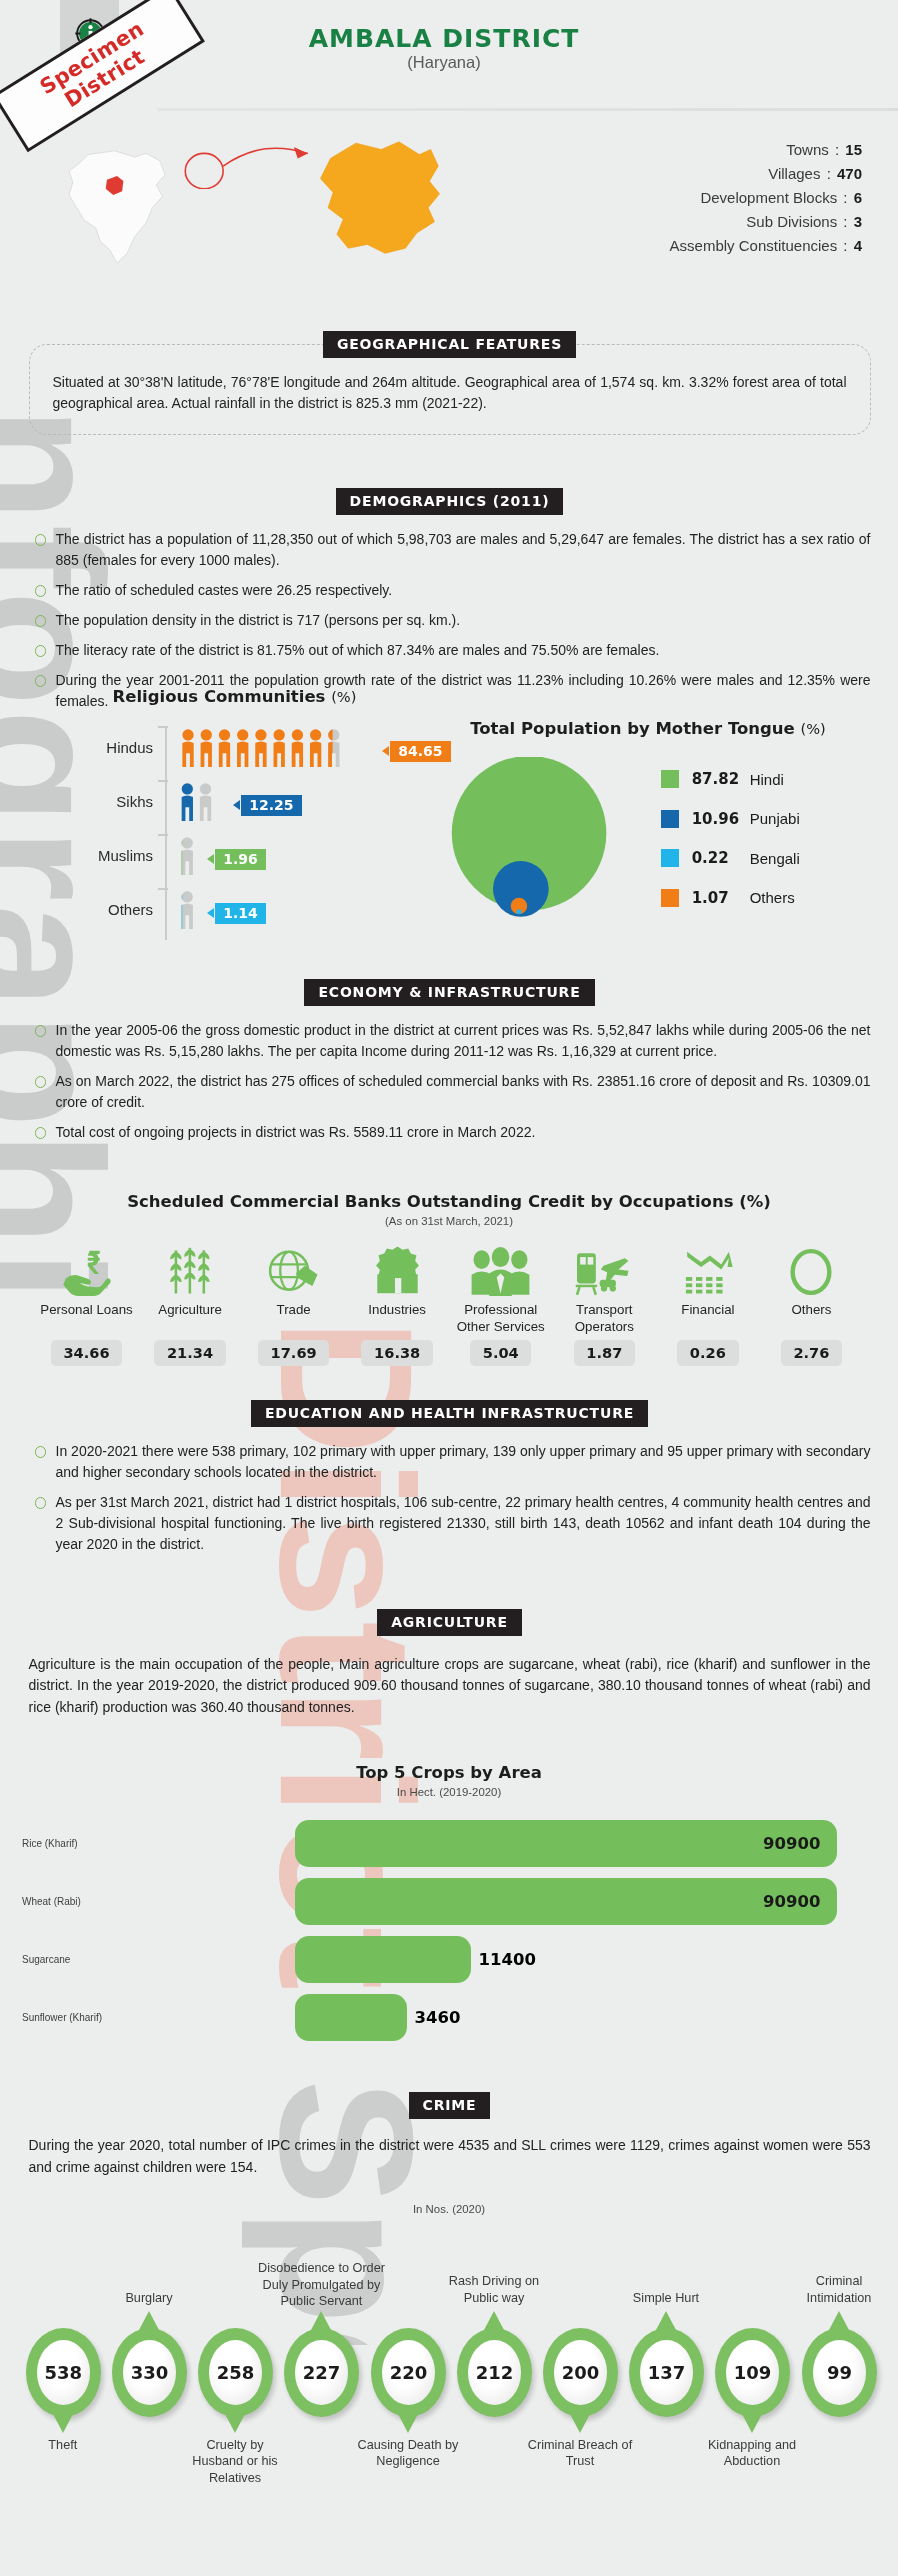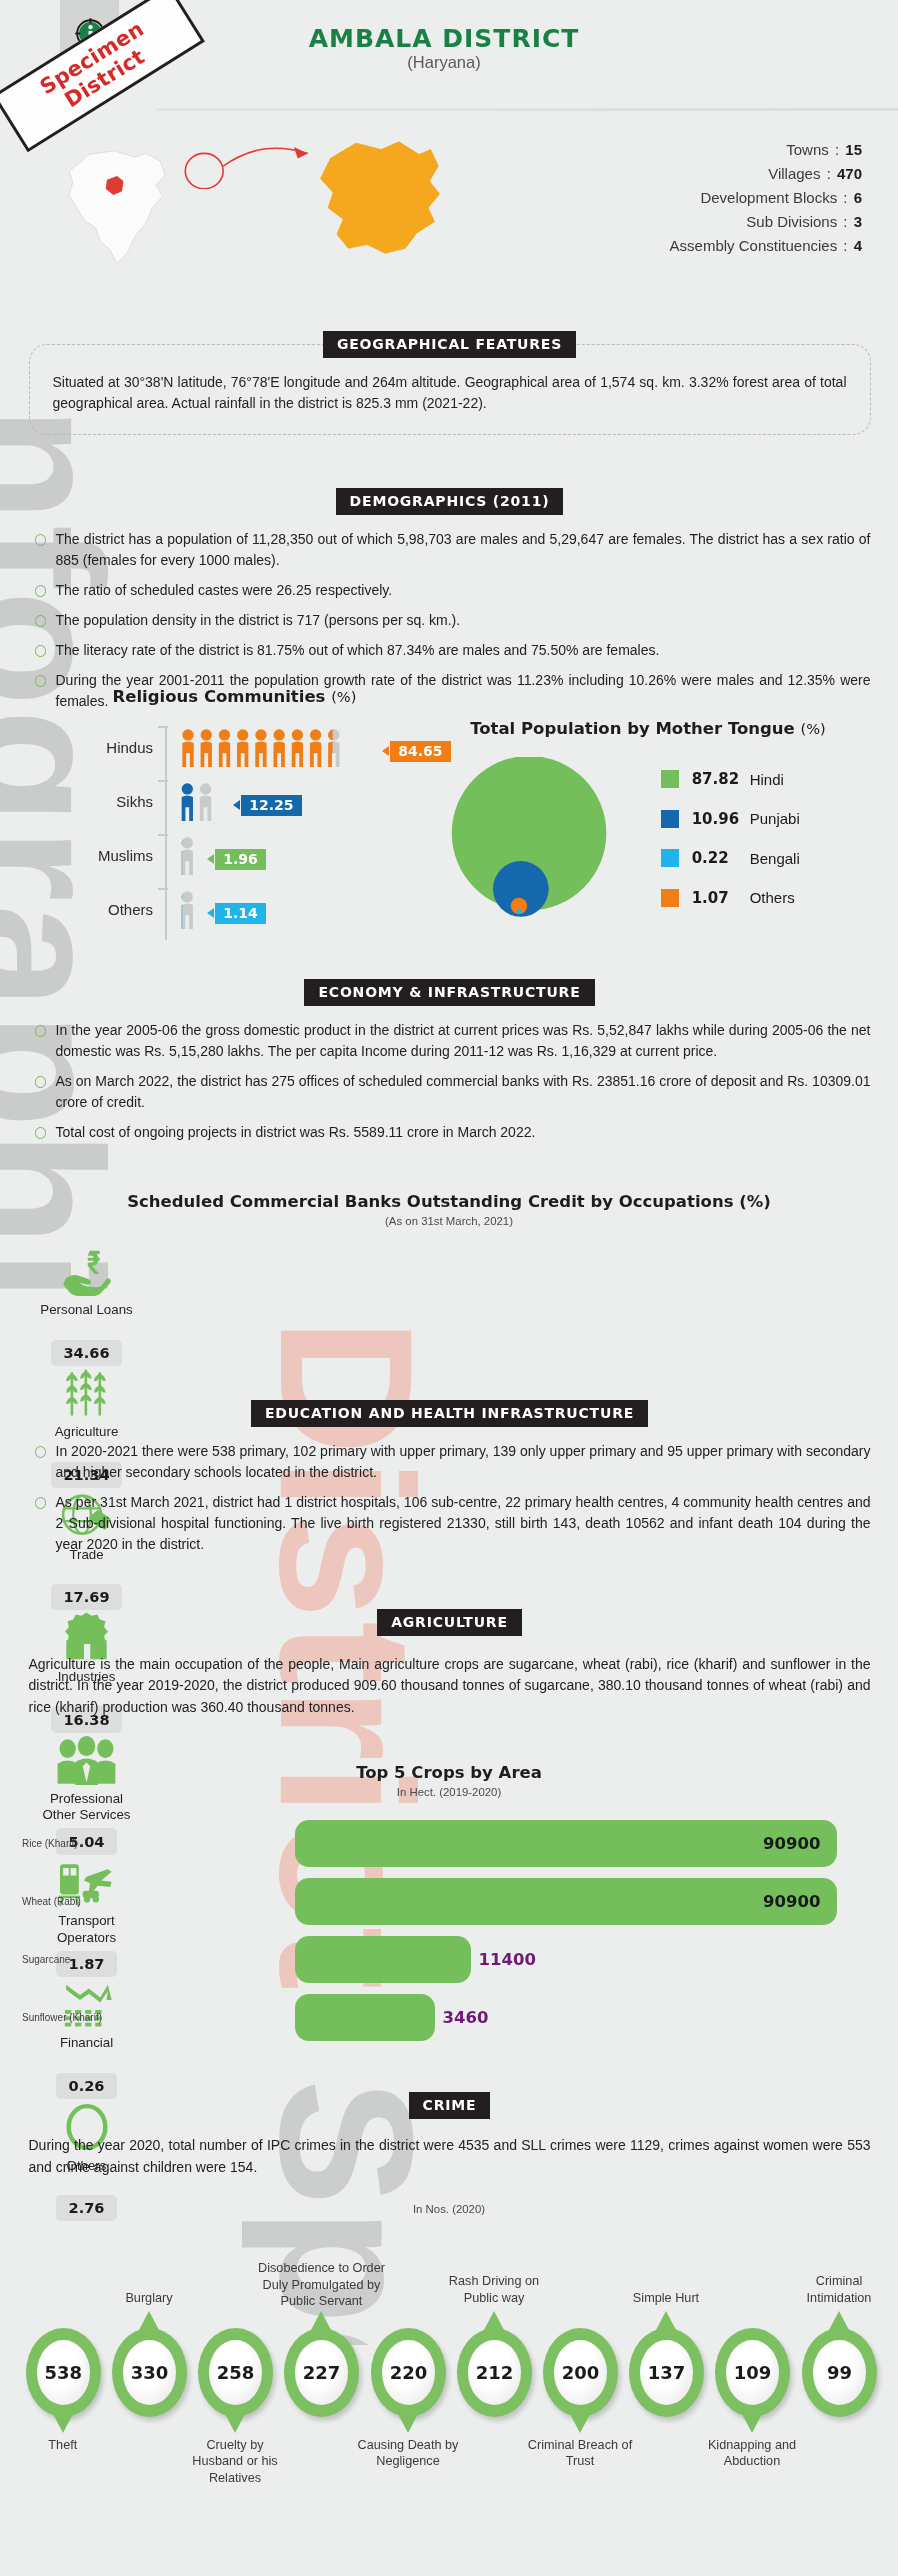--- a/index.html
+++ b/index.html
@@ -247,21 +247,21 @@
   .tongue { position: absolute; left: 426px; top: 719px; width: 444px; }
   .tongue-body { position: relative; margin-top: 14px; height: 190px; }
   .bubble-area { position: absolute; left: 22px; top: 5px; }
   .legend { position: absolute; left: 235px; top: 18px; }
   .legend-row { display: flex; align-items: center; margin-bottom: 21.6px; }
   .legend-swatch { width: 18px; height: 18px; margin-right: 12.7px; }
   .legend-val { font-weight: bold; font-size: 15px; color: #1b1b1b; min-width: 53px; font-family: "DejaVu Sans", sans-serif; }
   .legend-name { font-size: 15px; color: #1b1b1b; margin-left: 5px; }
 
   
-  .occ-icons { display: flex; justify-content: space-between; padding: 0 14px; margin-top: 16.5px; flex-direction: column; }
+  .occ-icons { display: flex; justify-content: space-between; padding: 0 14px; margin-top: 16.5px; }
   .occ-cell { width: 101px; text-align: center; }
   .occ-ico { height: 52px; display: flex; align-items: flex-end; justify-content: center; }
   .occ-name { font-size: 13.3px; color: #252525; line-height: 16.5px; margin-top: 6.3px; height: 35px; }
   .occ-val {
     display: inline-block;
     margin-top: 2.5px;
     background: #dcdddd;
     border-radius: 5px;
     padding: 4.4px 12.7px 5px 12.7px;
     font-size: 14.6px;
@@ -292,21 +292,21 @@
   }
   .crop-val {
     font-size: 16.5px;
     font-weight: bold;
     color: #1a1a1a;
     font-family: "DejaVu Sans", sans-serif;
   }
   .crop-val.outside {
     position: absolute;
     left: calc(100% + 7.6px);
-    color: #701a75;
+    color: #000000;
     text-align: center;
   }
 
   
   .crime-vis { position: relative; height: 273px; margin-top: 11.4px; }
   .crime-item { position: absolute; width: 89px; text-align: center; }
   .crime-circle {
     width: 75px; height: 89px;
     margin: 0 auto;
     position: relative;
@@ -792,21 +792,21 @@
 
       <div class="crop-row">
         <div class="crop-label">Sugarcane</div>
         <div class="crop-bar" style="width:176px;">
           <span class="crop-val outside">11400</span>
         </div>
       </div>
 
       <div class="crop-row">
         <div class="crop-label">Sunflower (Kharif)</div>
-        <div class="crop-bar" style="width:140px;">
+        <div class="crop-bar" style="width:112px;">
           <span class="crop-val outside">3460</span>
         </div>
       </div>
 
 
     </div>
   </div>
 
   <div style="position:absolute;left:28.5px;top:2092px;width:842px;">
     <div class="sec-hdr">

